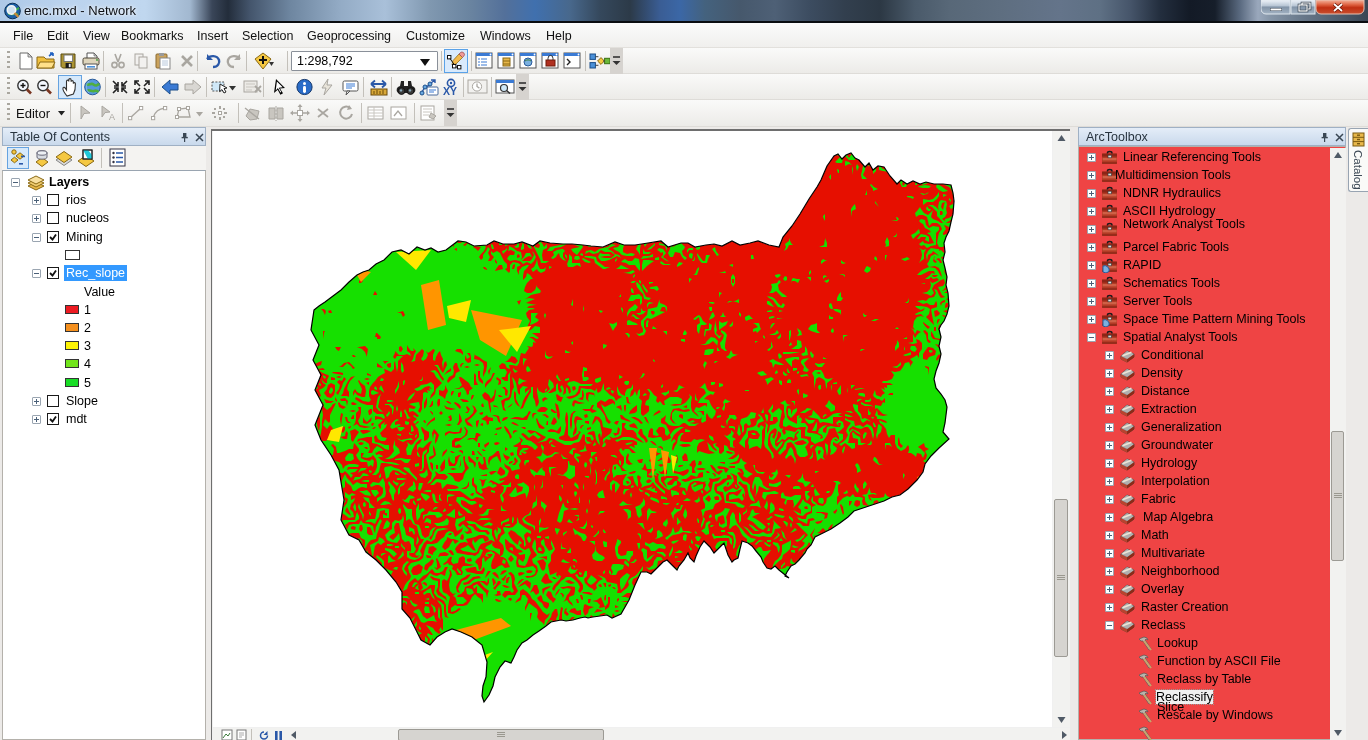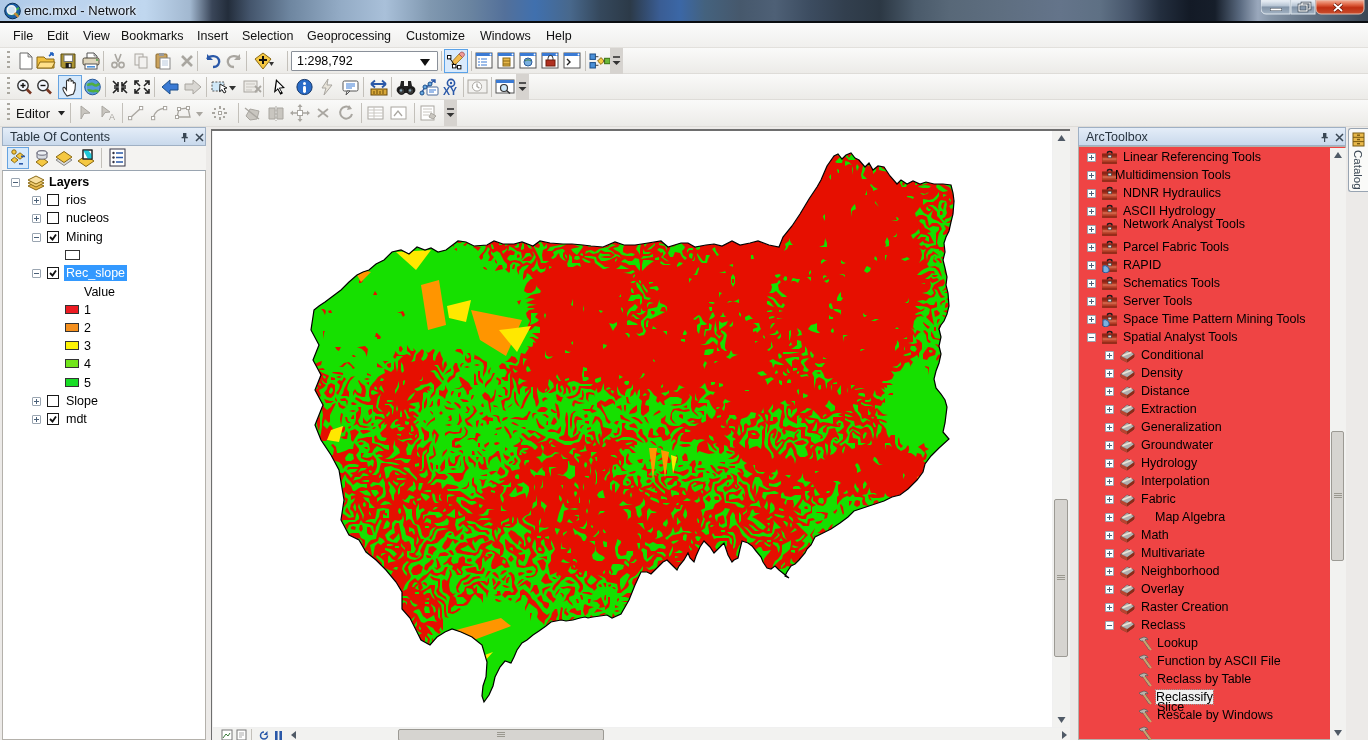--- a/index.html
+++ b/index.html
@@ -844,21 +844,21 @@
         <i></i>
         <b style="position:absolute;left:3px;top:1px;width:1px;height:5px;background:#4a6078;padding:0"></b>
       </div>
 <svg class="ic" style="left:40px;top:363px" width="17" height="15" viewBox="0 0 17 15">
         <path d="M2 8l6-5 7 3v3l-7 5-6-3z" fill="#8c8c8c" stroke="#3a3a3a" stroke-width=".7"></path>
         <path d="M2 8l6-5 7 3-6 5z" fill="#b0b0b0"></path>
         <path d="M3.5 7.8L12.5 4.2" stroke="#ece4d4" stroke-width="1.7"></path>
         <path d="M2 8.3l6 3v3.2l-6-3z" fill="#b8432e"></path>
         <path d="M8 11.3l7-5v3.2l-7 5z" fill="#8c2b18"></path>
       </svg>
-<span class="trow" style="left:76px;top:363px">Map Algebra</span>
+<span class="trow" style="left:64px;top:363px">Map Algebra</span>
 <div class="pm" style="left:26px;top:384px">
         <i></i>
         <b style="position:absolute;left:3px;top:1px;width:1px;height:5px;background:#4a6078;padding:0"></b>
       </div>
 <svg class="ic" style="left:40px;top:381px" width="17" height="15" viewBox="0 0 17 15">
         <path d="M2 8l6-5 7 3v3l-7 5-6-3z" fill="#8c8c8c" stroke="#3a3a3a" stroke-width=".7"></path>
         <path d="M2 8l6-5 7 3-6 5z" fill="#b0b0b0"></path>
         <path d="M3.5 7.8L12.5 4.2" stroke="#ece4d4" stroke-width="1.7"></path>
         <path d="M2 8.3l6 3v3.2l-6-3z" fill="#b8432e"></path>
         <path d="M8 11.3l7-5v3.2l-7 5z" fill="#8c2b18"></path>

